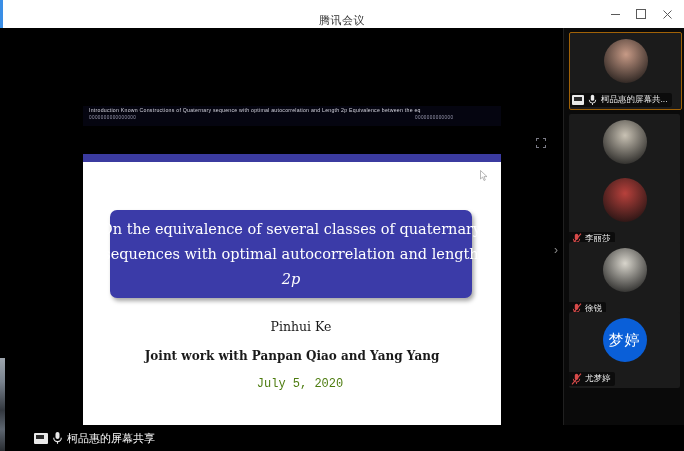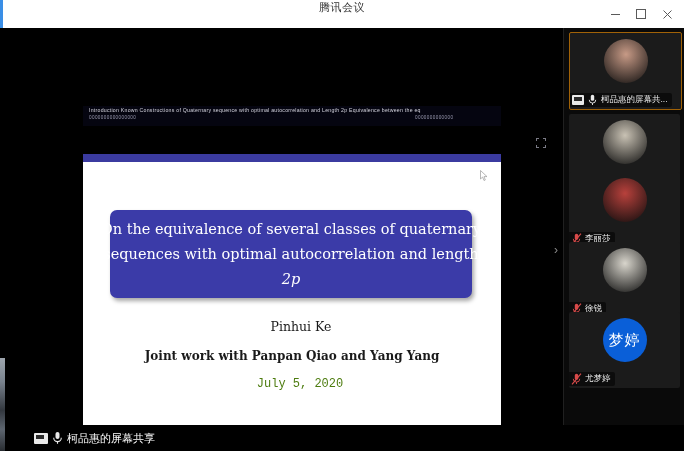--- a/index.html
+++ b/index.html
@@ -23,21 +23,21 @@
 
   
   .titlebar {
     position: absolute;
     left: 0; top: 0;
     width: 684px;
     height: 28px;
     background: #ffffff;
     border-bottom: 1px solid #e3e3e3;
     display: flex;
-    align-items: flex-start;
+    align-items: flex-end;
     justify-content: center;
   }
   .titlebar-accent {
     position: absolute;
     left: 0; top: 0;
     width: 3px;
     height: 28px;
     background: #3a8ee6;
   }
   .titlebar-title {

